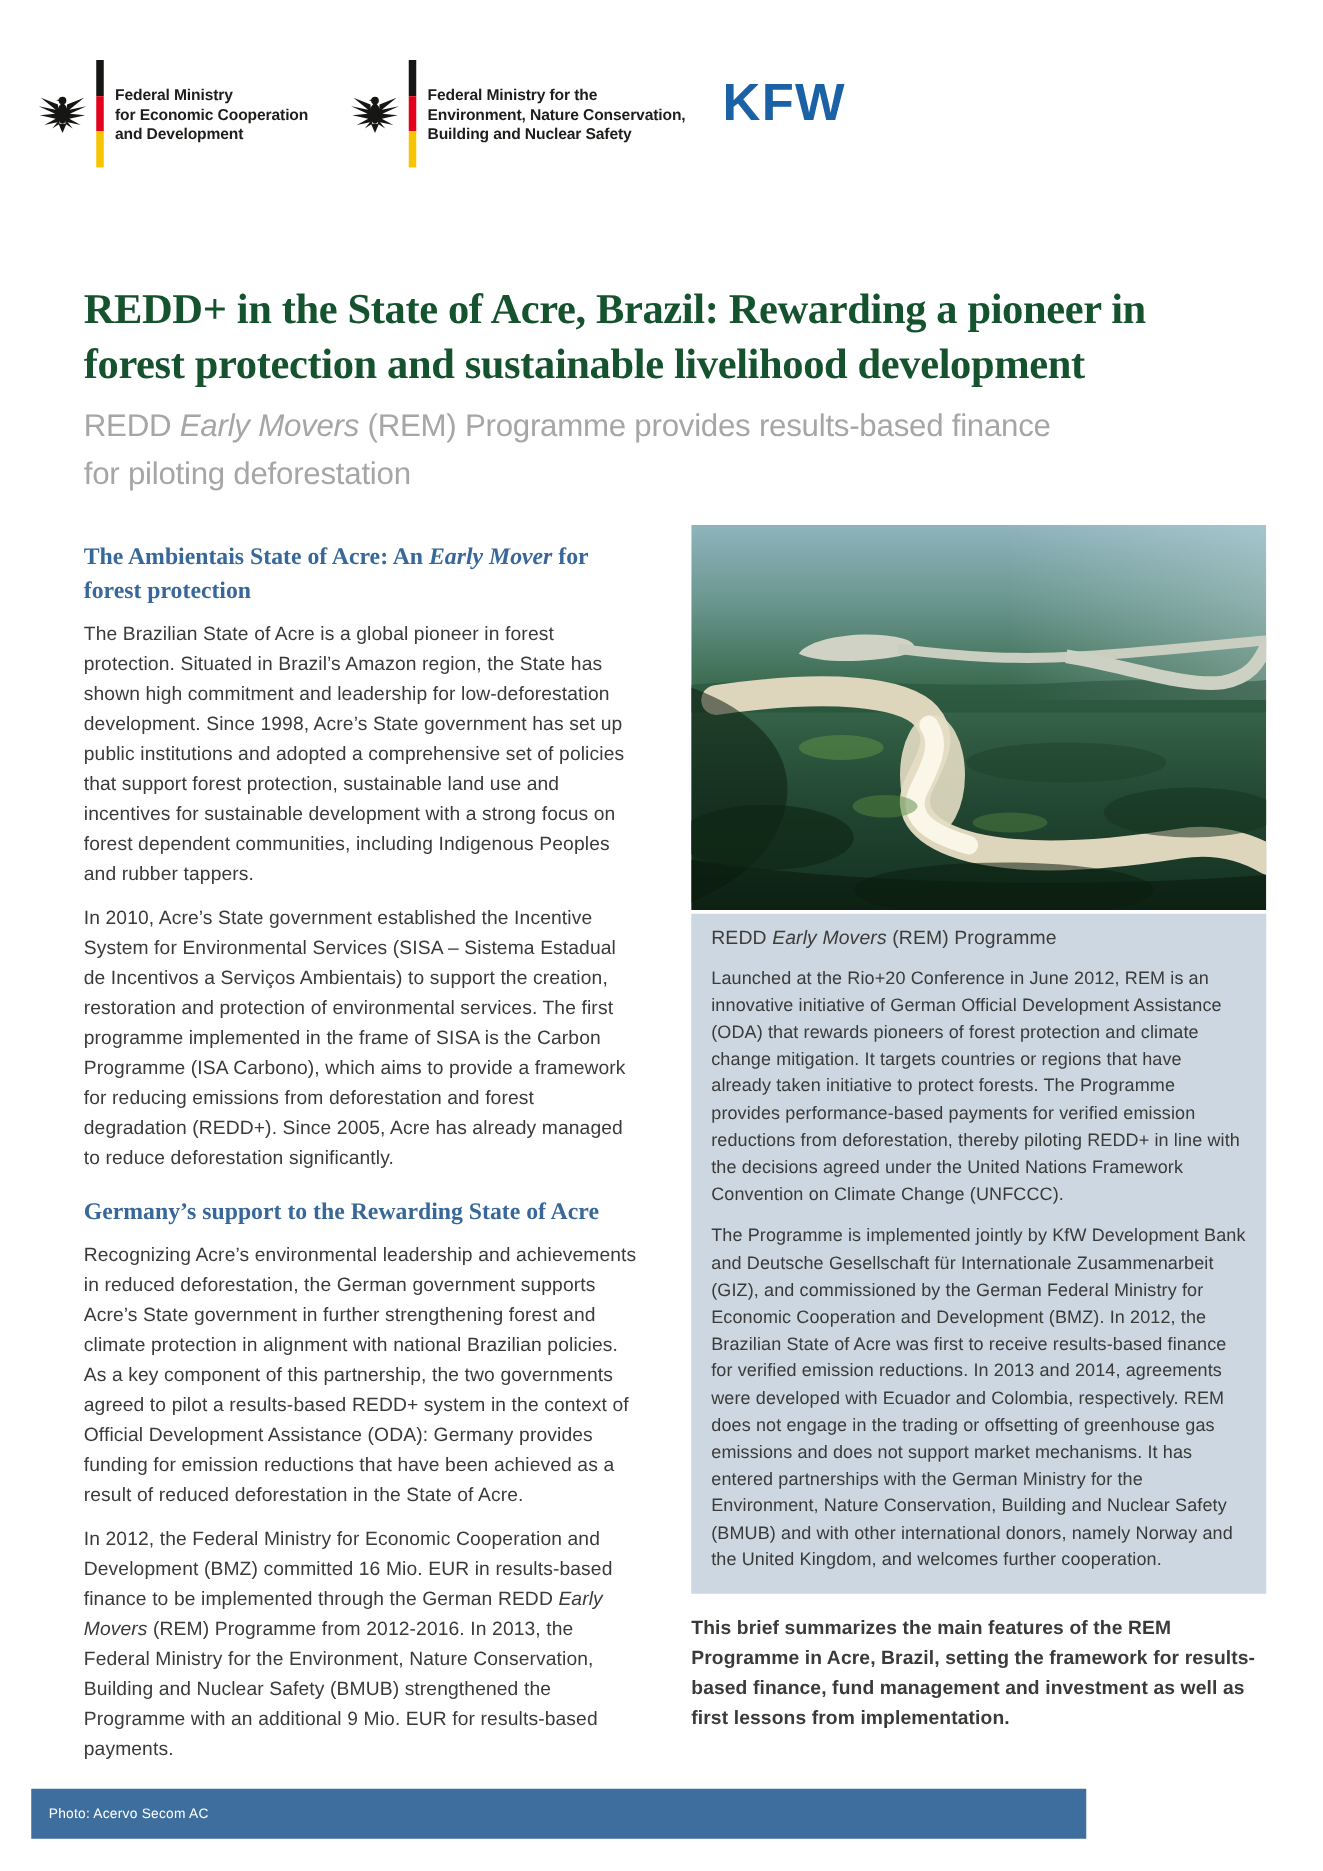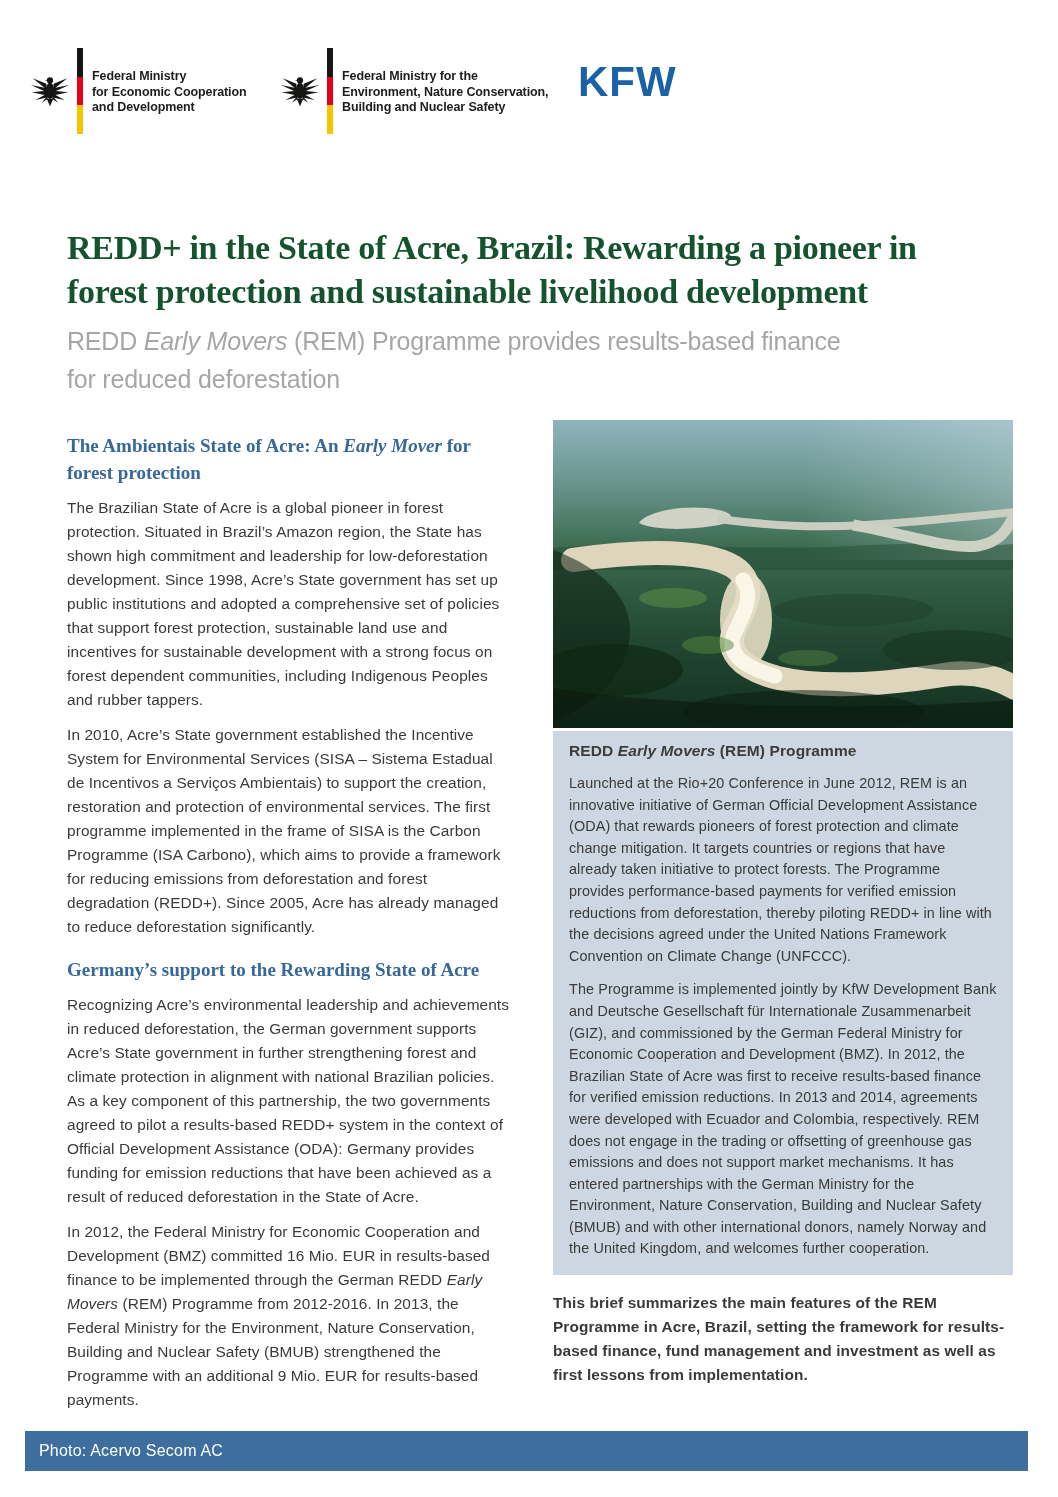--- a/index.html
+++ b/index.html
@@ -65,32 +65,32 @@
     font-size:19px;line-height:27px;font-weight:bold;color:var(--accent-blue);
     margin:0 0 10px;
   }
   .col-left h2.second{margin-top:17px}
   .col-left p{font-size:15.4px;line-height:24px;margin:0 0 11px;letter-spacing:.1px}
 
   .col-right{position:absolute;left:553px;top:420px;width:460px}
   .photo{width:460px;height:308px;margin-bottom:3px}
   .photo svg{display:block}
   .infobox{background:var(--box-bg);padding:11px 16px 15px}
-  .infobox h3{font-size:15.5px;font-weight:bold;color:#3c3c3b;margin:0 0 13px;letter-spacing:.1px}
+  .infobox h3{font-size:15.5px;font-weight:normal;color:#3c3c3b;margin:0 0 13px;letter-spacing:.1px}
   .infobox p{font-size:14.4px;line-height:21.6px;margin:0 0 12px;letter-spacing:.1px}
   .infobox p:last-child{margin-bottom:0}
   .summary{margin-top:16px;font-size:15.4px;line-height:24px;font-weight:bold;color:#3a3a39;letter-spacing:.1px}
 
   em{font-style:italic}
 
   
   .photobar{
-    position:absolute;left:25px;top:1431px;width:1003px;height:40px;
+    position:absolute;left:25px;top:1431px;width:844px;height:40px;
     background:var(--footer-bar);color:#fff;display:flex;align-items:center;
-    padding-left:14px;font-size:16px;letter-spacing:.2px;
+    padding-left:14px;font-size:11px;letter-spacing:.2px;
   }
 </style>
 </head>
 <body>
 
 <div class="page">
 
   <div class="gov-logo bmz">
     <span class="eagle">
       <svg width="40" height="38" viewBox="0 0 44 40" fill="#161615" xmlns="http://www.w3.org/2000/svg">
@@ -139,21 +139,21 @@
 
   <div class="kfw-logo">KFW</div>
 
 
   <h1 class="title">
     <span>REDD+ in the State of Acre, Brazil: Rewarding a pioneer in</span>
     <span>forest protection and sustainable livelihood development</span>
   </h1>
   <p class="subtitle">
     <span class="l"><span>REDD </span><em>Early Movers</em><span> (REM) Programme provides results-based finance</span></span>
-    <span class="l">for reduced deforestation</span>
+    <span class="l">for piloting deforestation</span>
   </p>
 
   <section class="col-left">
     <h2><span>The Ambientais State of Acre: An </span><em>Early Mover</em><span> for forest protection</span></h2>
     <p>The Brazilian State of Acre is a global pioneer in forest protection. Situated in Brazil’s Amazon region, the State has shown high commitment and leadership for low-deforestation development. Since 1998, Acre’s State government has set up public institutions and adopted a comprehensive set of policies that support forest protection, sustainable land use and incentives for sustainable development with a strong focus on forest dependent communities, including Indigenous Peoples and rubber tappers.</p>
     <p>In 2010, Acre’s State government established the Incentive System for Environmental Services (SISA – Sistema Estadual de Incentivos a Serviços Ambientais) to support the creation, restoration and protection of environmental services. The first programme implemented in the frame of SISA is the Carbon Programme (ISA Carbono), which aims to provide a framework for reducing emissions from deforestation and forest degradation (REDD+). Since 2005, Acre has already managed to reduce deforestation significantly.</p>
     <h2 class="second">Germany’s support to the Rewarding State of Acre</h2>
     <p>Recognizing Acre’s environmental leadership and achievements in reduced deforestation, the German government supports Acre’s State government in further strengthening forest and climate protection in alignment with national Brazilian policies. As a key component of this partnership, the two governments agreed to pilot a results-based REDD+ system in the context of Official Development Assistance (ODA): Germany provides funding for emission reductions that have been achieved as a result of reduced deforestation in the State of Acre.</p>
     <p><span>In 2012, the Federal Ministry for Economic Cooperation and Development (BMZ) committed 16 Mio. EUR in results-based finance to be implemented through the German REDD </span><em>Early Movers</em><span> (REM) Programme from 2012-2016. In 2013, the Federal Ministry for the Environment, Nature Conservation, Building and Nuclear Safety (BMUB) strengthened the Programme with an additional 9 Mio. EUR for results-based payments.</span></p>
   </section>

